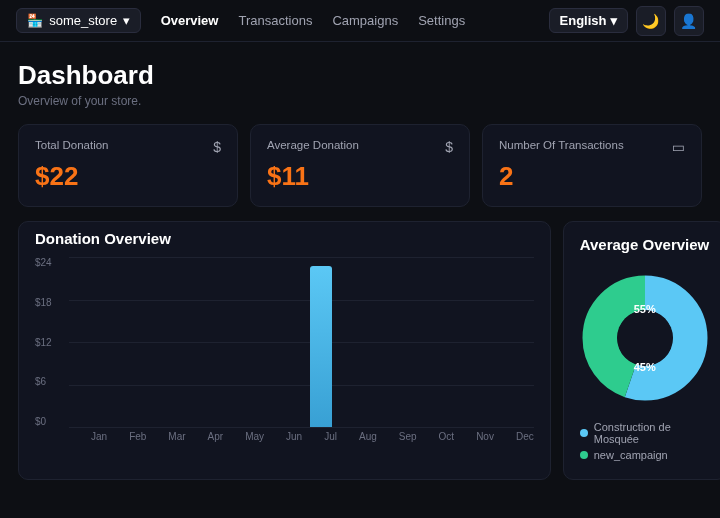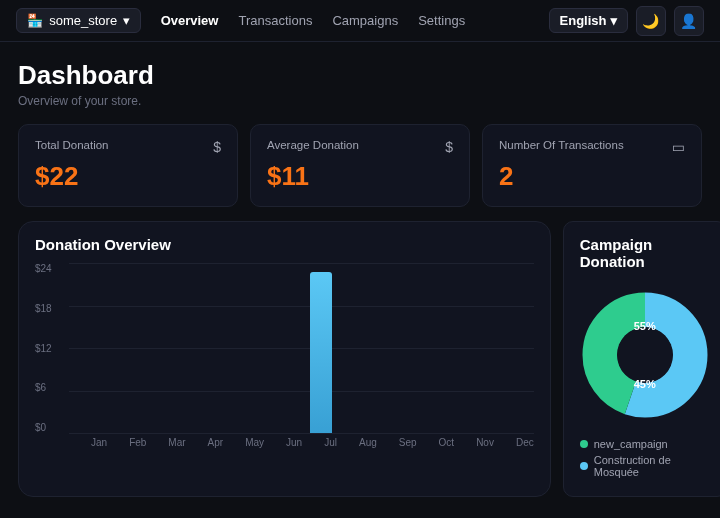--- a/index.html
+++ b/index.html
@@ -141,22 +141,22 @@
       display: flex;
       gap: 12px;
       margin-top: 14px;
     }
 
     
     .donation-overview {
       flex: 1;
       background: #111420;
       border: 1px solid #1e2230;
-      border-radius: 15px;
-      padding: 14px 16px;
+      border-radius: 10px;
+      padding: 8px 16px;
     }
     .card-title {
       font-size: 15px;
       font-weight: 700;
       color: #fff;
       margin-bottom: 10px;
     }
 
     .chart-area {
       position: relative;
@@ -410,38 +410,38 @@
           <span class="x-label">Aug</span>
           <span class="x-label">Sep</span>
           <span class="x-label">Oct</span>
           <span class="x-label">Nov</span>
           <span class="x-label">Dec</span>
         </div>
       </div>
     </div>
 
     <div class="campaign-overview">
-      <div class="card-title">Campaign Donation</div>
+      <div class="card-title">Average Overview</div>
       <div class="pie-container">
         <svg class="pie-svg" viewBox="0 0 130 130">
 
           <circle cx="65" cy="65" r="45" fill="none" stroke="#5bc8f5" stroke-width="35" stroke-dasharray="156 127" stroke-dashoffset="0" transform="rotate(-90 65 65)"></circle>
           <circle cx="65" cy="65" r="45" fill="none" stroke="#2ecc8e" stroke-width="35" stroke-dasharray="127 156" stroke-dashoffset="-156" transform="rotate(-90 65 65)"></circle>
 
           <circle cx="65" cy="65" r="28" fill="#111420"></circle>
         </svg>
         <div class="pie-label top">55%</div>
         <div class="pie-label bottom">45%</div>
       </div>
       <div class="legend">
         <div class="legend-item">
+          <div class="legend-dot" style="background:#5bc8f5"></div>
+          <span>Construction de Mosquée</span>
+        </div>
+        <div class="legend-item">
           <div class="legend-dot" style="background:#2ecc8e"></div>
           <span>new_campaign</span>
         </div>
-        <div class="legend-item">
-          <div class="legend-dot" style="background:#5bc8f5"></div>
-          <span>Construction de Mosquée</span>
-        </div>
       </div>
     </div>
 
   </div>
 </div>
 
 </body></html>

